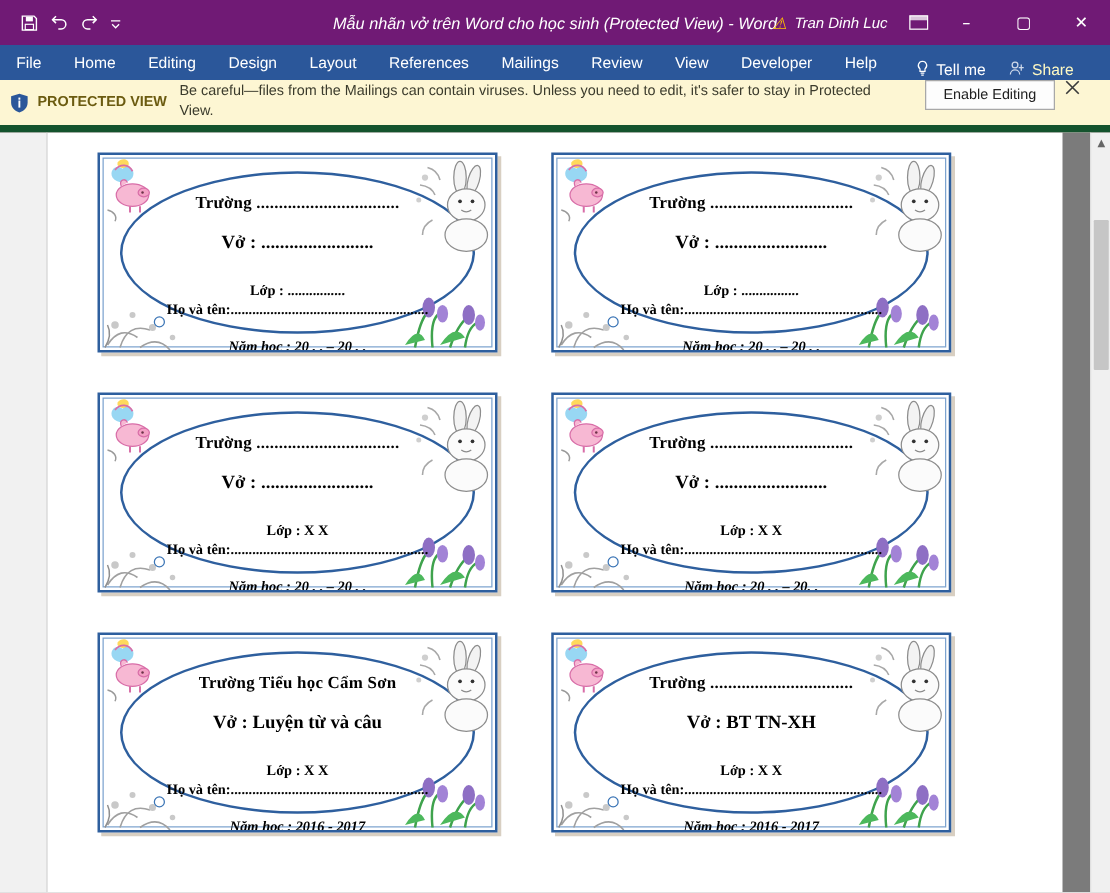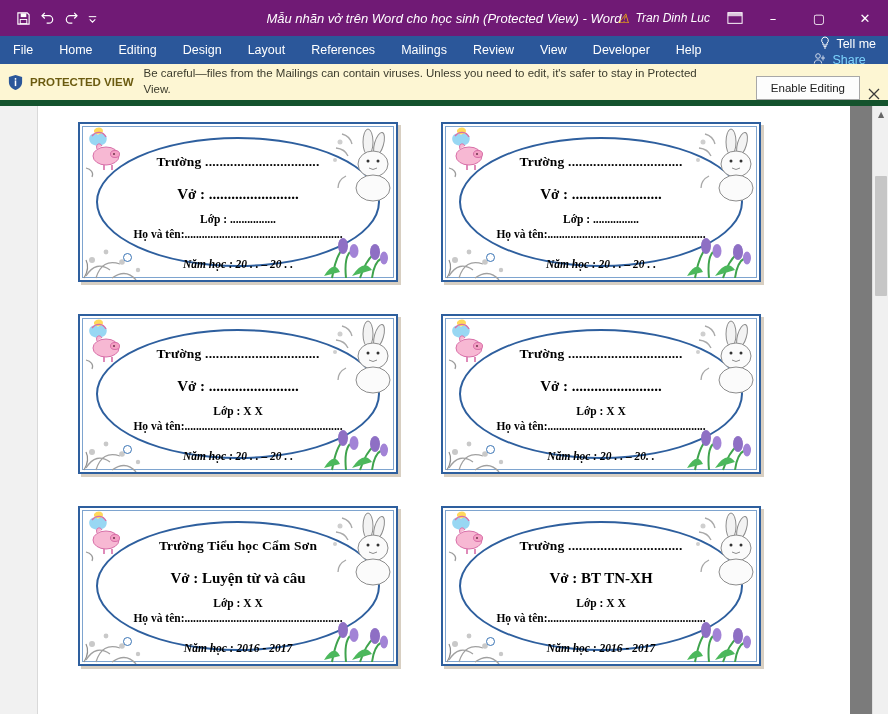--- a/index.html
+++ b/index.html
@@ -77,24 +77,23 @@
     color: #ffffff;
     font-size: 12.5px;
     position: relative;
   }
   .tab {
     padding: 0 13px;
     display: flex; align-items: center;
     white-space: nowrap;
   }
   .tabs-right {
-    position: absolute; right: 0; top: 0; bottom: 0;
-    display: flex; align-items: flex-start;
+    position: absolute; right: 15px; top: 0; bottom: 0;
+    display: flex; align-items: flex-end;
     font-size: 12.5px;
-    flex-direction: column;
   }
   .tellme { display: flex; align-items: center; gap: 5px; padding: 0 12px; }
   .share  { display: flex; align-items: center; gap: 5px; padding: 0 14px 0 6px; }
   .bulb { font-size: 12px; }
 
   
   .pvbar {
     height: 42px;
     background: #fdf6d3;
     border-bottom: 6px solid #14532d;
@@ -112,22 +111,22 @@
   }
   .pv-label {
     font-weight: bold;
     color: #6b5b10;
     font-size: 11.5px;
     padding-right: 10px;
     white-space: nowrap;
   }
   .pv-msg { max-width: 570px; line-height: 1.35; }
   .pv-actions {
-    position: absolute; right: 0; top: 0; bottom: 0;
-    display: flex; align-items: flex-end;
+    position: absolute; right: 16px; top: 0; bottom: 0;
+    display: flex; align-items: flex-start;
   }
   .pv-enable {
     background: #fdfdfd;
     border: 1px solid #a8a8a8;
     font-size: 11.5px;
     padding: 5px 14px;
     margin-right: 6px;
     color: #202020;
     cursor: pointer;
     font-family: "Liberation Sans", sans-serif;
@@ -211,21 +210,21 @@
   .txt {
     position: absolute;
     left: 0; right: 0; top: 30px;
     text-align: center;
     font-family: "Liberation Serif", serif;
     color: #000;
     z-index: 5;
   }
   .l1 { font-size: 13.5px; font-weight: bold; letter-spacing: .2px; }
   .l2 { font-size: 15px; font-weight: bold; margin-top: 16px; }
-  .l3 { font-size: 11.5px; font-weight: bold; margin-top: 10px; }
+  .l3 { font-size: 11.5px; font-weight: bold; margin-top: 24px; }
   .l4 { font-size: 11.5px; font-weight: bold; margin-top: 3px; text-align: center; }
   .l5 { font-size: 11.5px; font-style: italic; font-weight: bold; margin-top: 18px; }
 
   
   .art { position: absolute; z-index: 2; pointer-events: none; }
   .art svg { display: block; }
   .art.tl { left: 2px; top: 0px; }
   .art.tr { right: 2px; top: 2px; }
   .art.bl { left: 2px; bottom: 0px; }
   .art.br { right: 4px; bottom: 0px; }
@@ -313,21 +312,21 @@
       <span>Tell me</span>
     </div>
     <div class="share">
       <span>
         <svg width="14" height="13" viewBox="0 0 14 13">
             <circle cx="5" cy="4" r="2.3" fill="none" stroke="#cfd9ea" stroke-width="1"></circle>
             <path d="M1.3 11.5c0-2.2 1.7-3.6 3.7-3.6s3.7 1.4 3.7 3.6" fill="none" stroke="#cfd9ea" stroke-width="1"></path>
             <path d="M10 3.5v5M8 6h4" stroke="#cfd9ea" stroke-width="1"></path>
           </svg>
       </span>
-      <span style="color:#7dd3fc">Share</span>
+      <span style="color:#fef9c3">Share</span>
     </div>
   </div>
 </div>
 
 <div class="pvbar">
   <div class="pv-icon">
     <svg width="17" height="17" viewBox="0 0 18 18">
         <path d="M9 1l7 2.2v5.3c0 4.3-3 7-7 8.5-4-1.5-7-4.2-7-8.5V3.2L9 1z" fill="#2b579a"></path>
         <rect x="8.2" y="6.8" width="1.6" height="6" fill="#ffffff"></rect>
         <rect x="8.2" y="4.3" width="1.6" height="1.8" fill="#ffffff"></rect>

